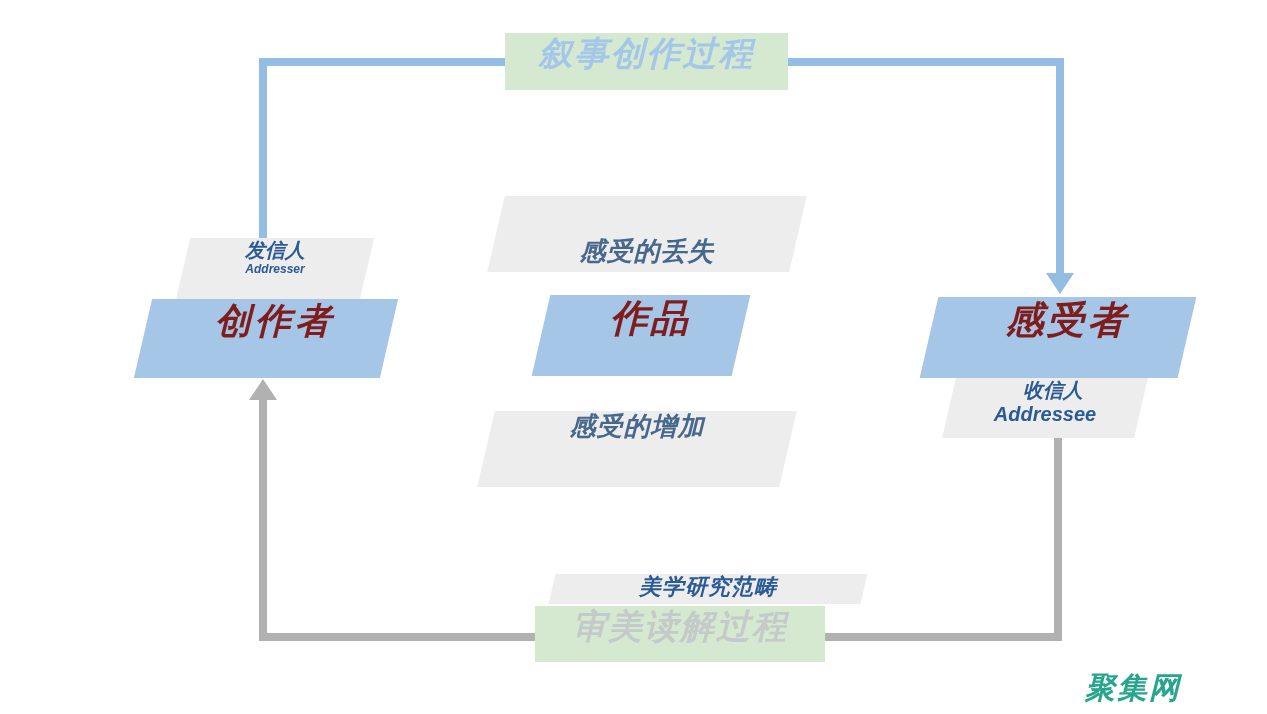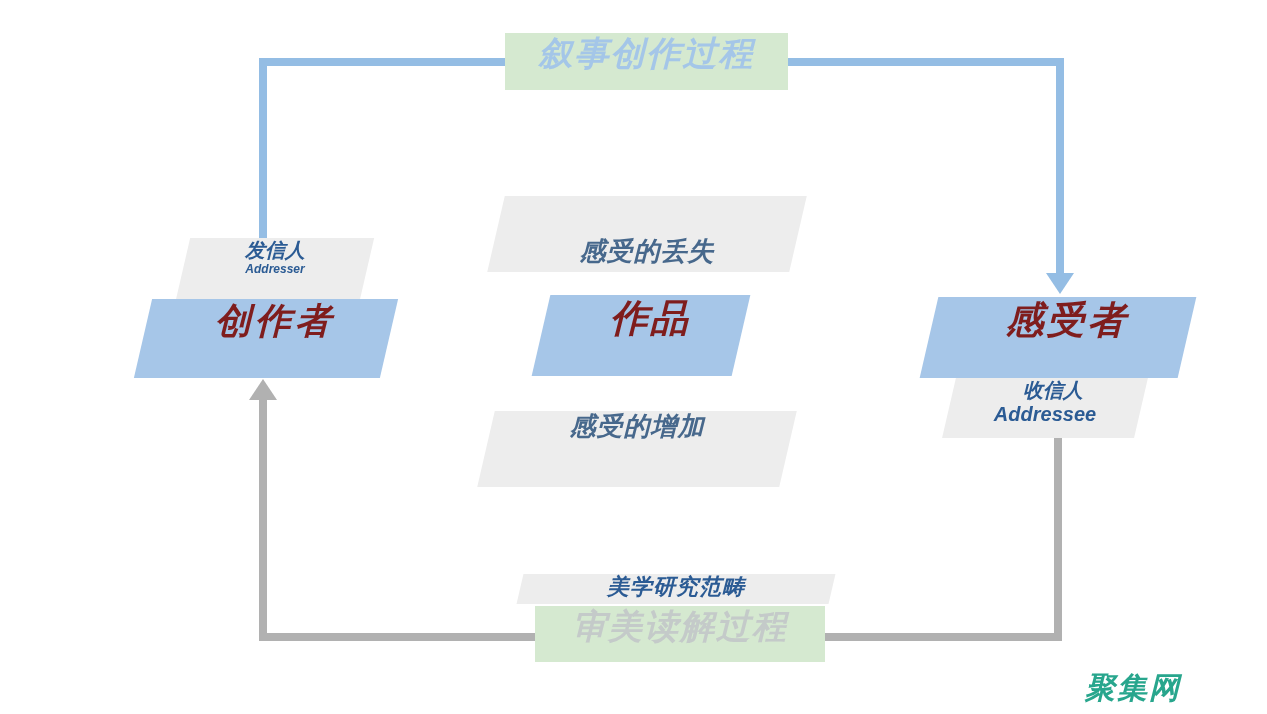--- a/index.html
+++ b/index.html
@@ -124,21 +124,21 @@
     <i class="bg blue-bg"></i>
     <span class="label c-white" style="font-size:38px; letter-spacing:3px;">感受者</span>
   </div>
 
   <div class="node" style="left:949px; top:378px; width:192px; height:60px;">
     <i class="bg gray-bg"></i>
     <span class="label c-dark" style="font-size:20px;margin-left:16px;">收信人</span>
     <span class="label c-dark" style="font-size:20px;">Addressee</span>
   </div>
 
-  <div class="node" style="left:520px; top:574px; width:312px; height:30px;">
+  <div class="node" style="left:552px; top:574px; width:312px; height:30px;">
     <i class="bg gray-bg"></i>
     <span class="label c-dark" style="font-size:22px; letter-spacing:1px;">美学研究范畴</span>
   </div>
 
   <div class="node green-box-bottom" style="left:535px; top:606px; width:290px; height:56px;">
     <i class="bg noskew green-bg"></i>
     <span class="label c-ltgray" style="font-size:34px; letter-spacing:2px;">审美读解过程</span>
   </div>
 
   <div class="watermark">聚集网</div>

